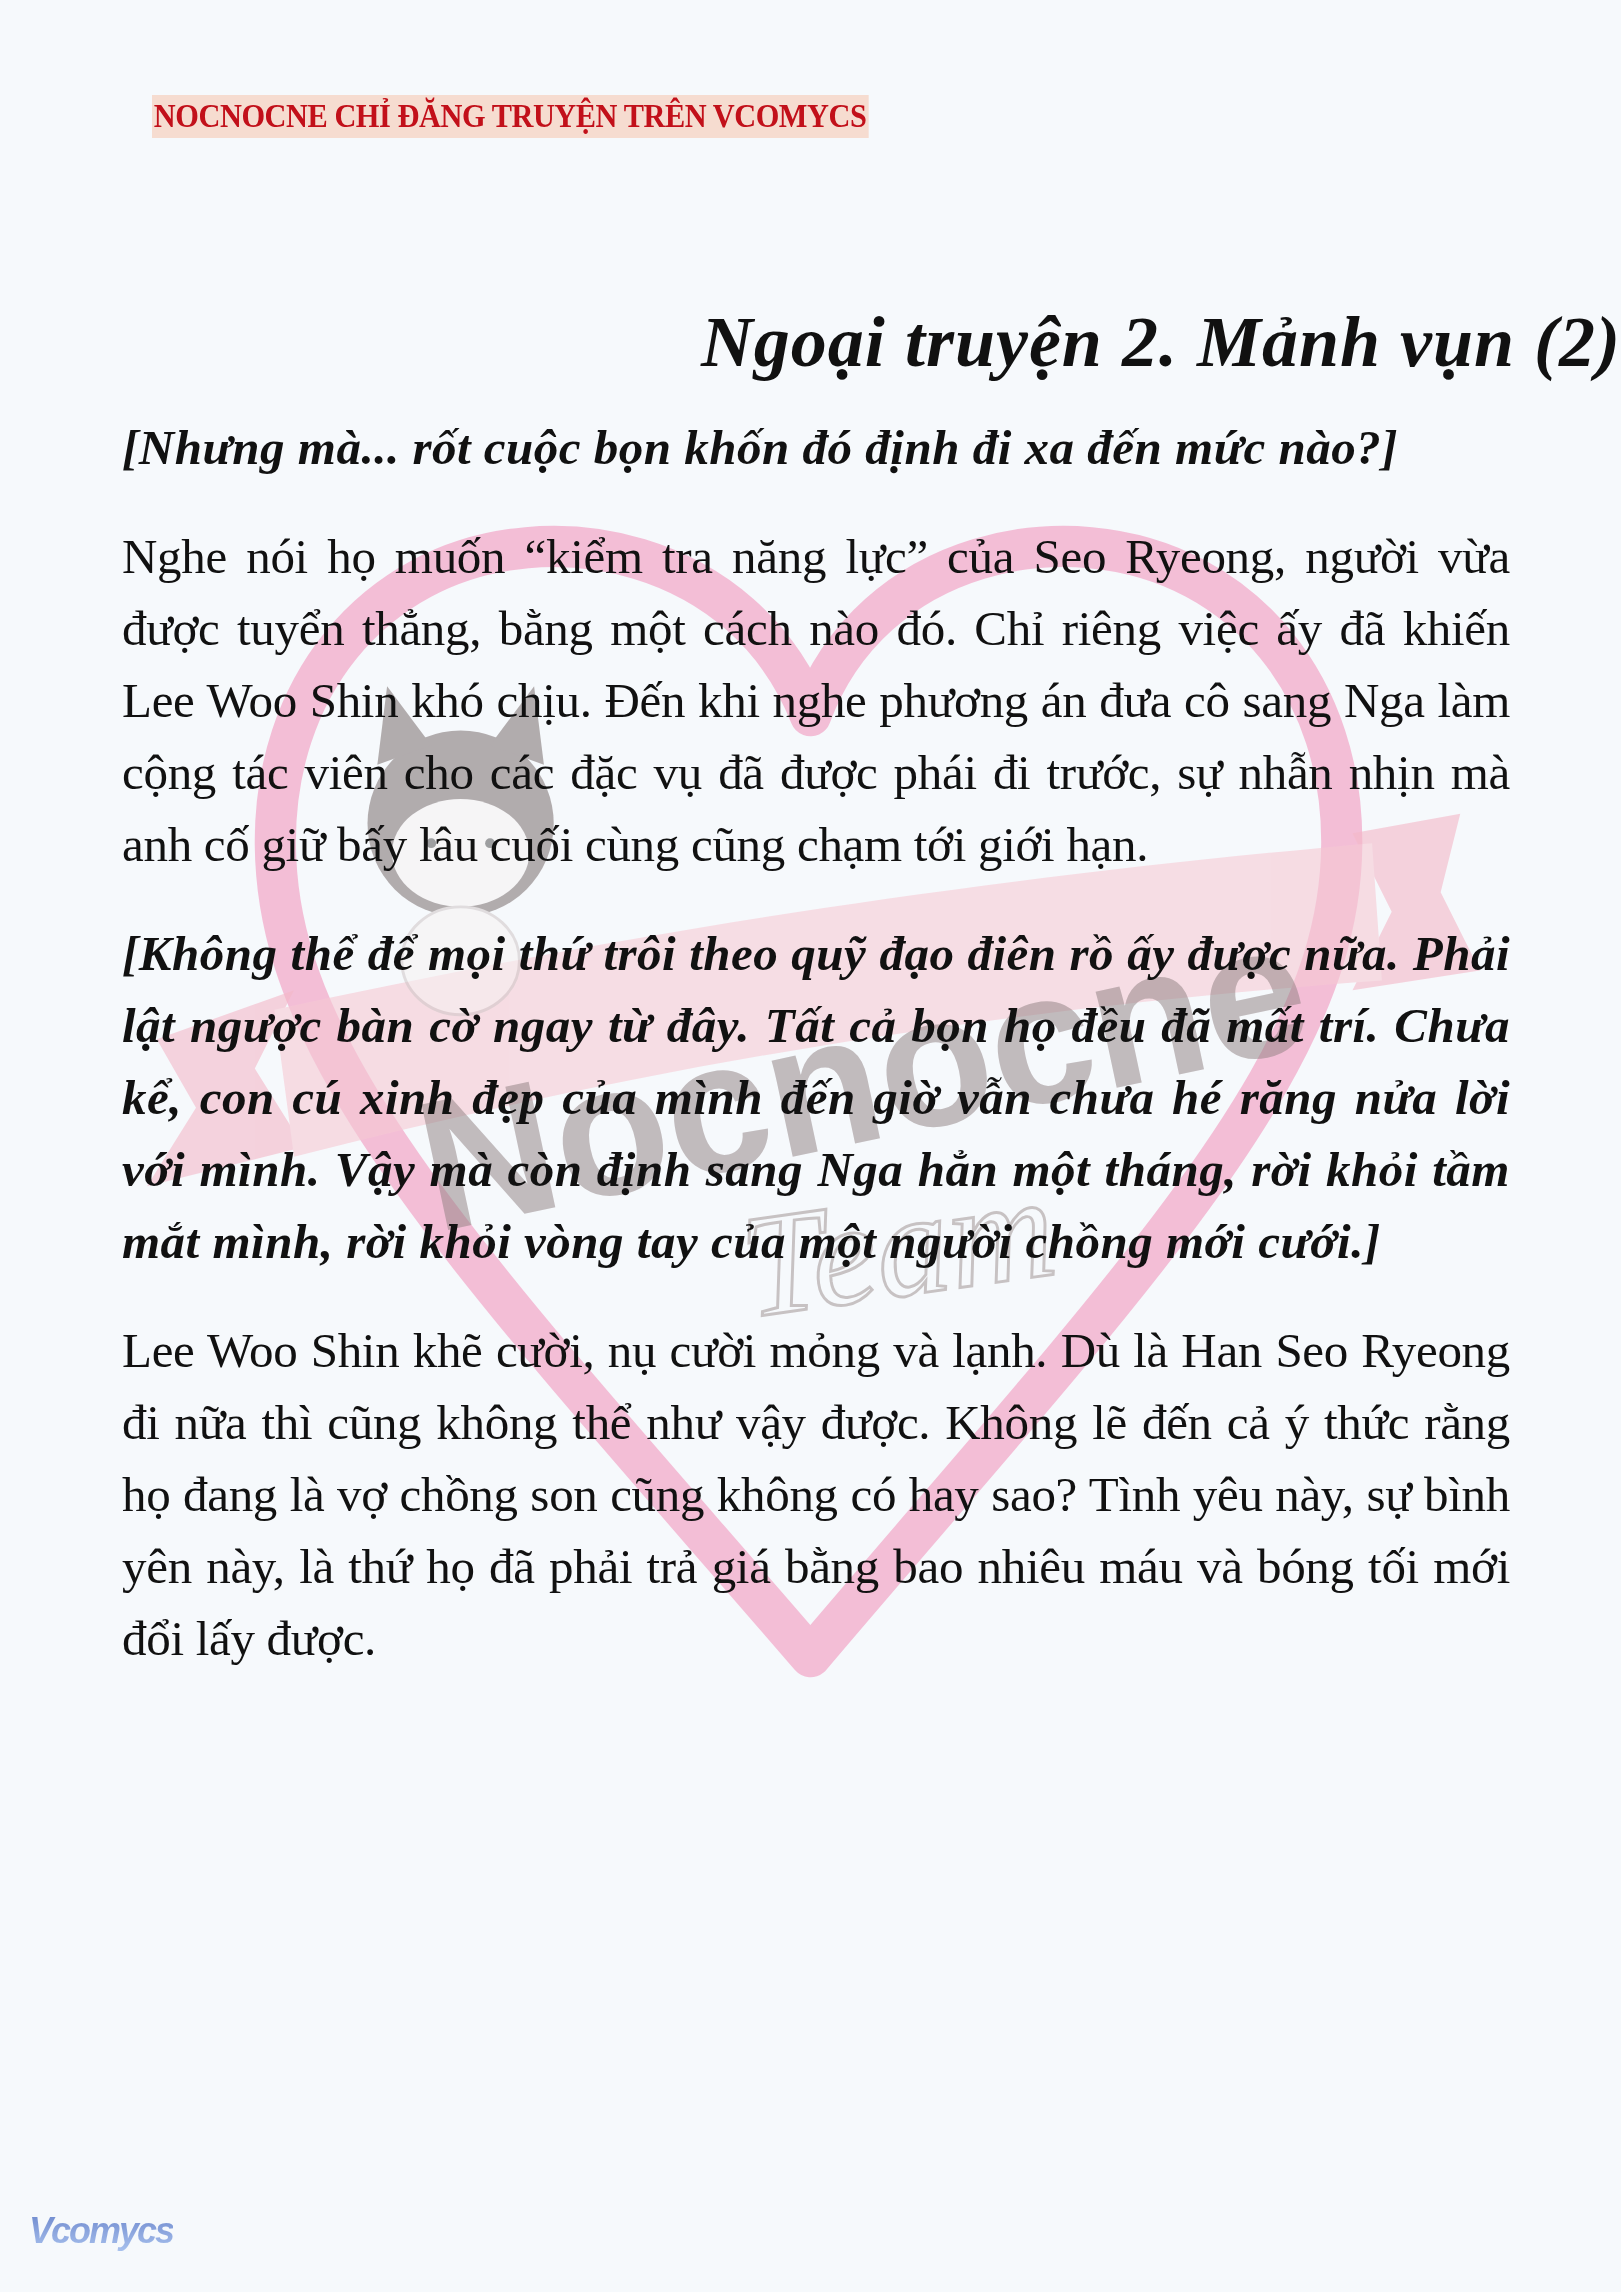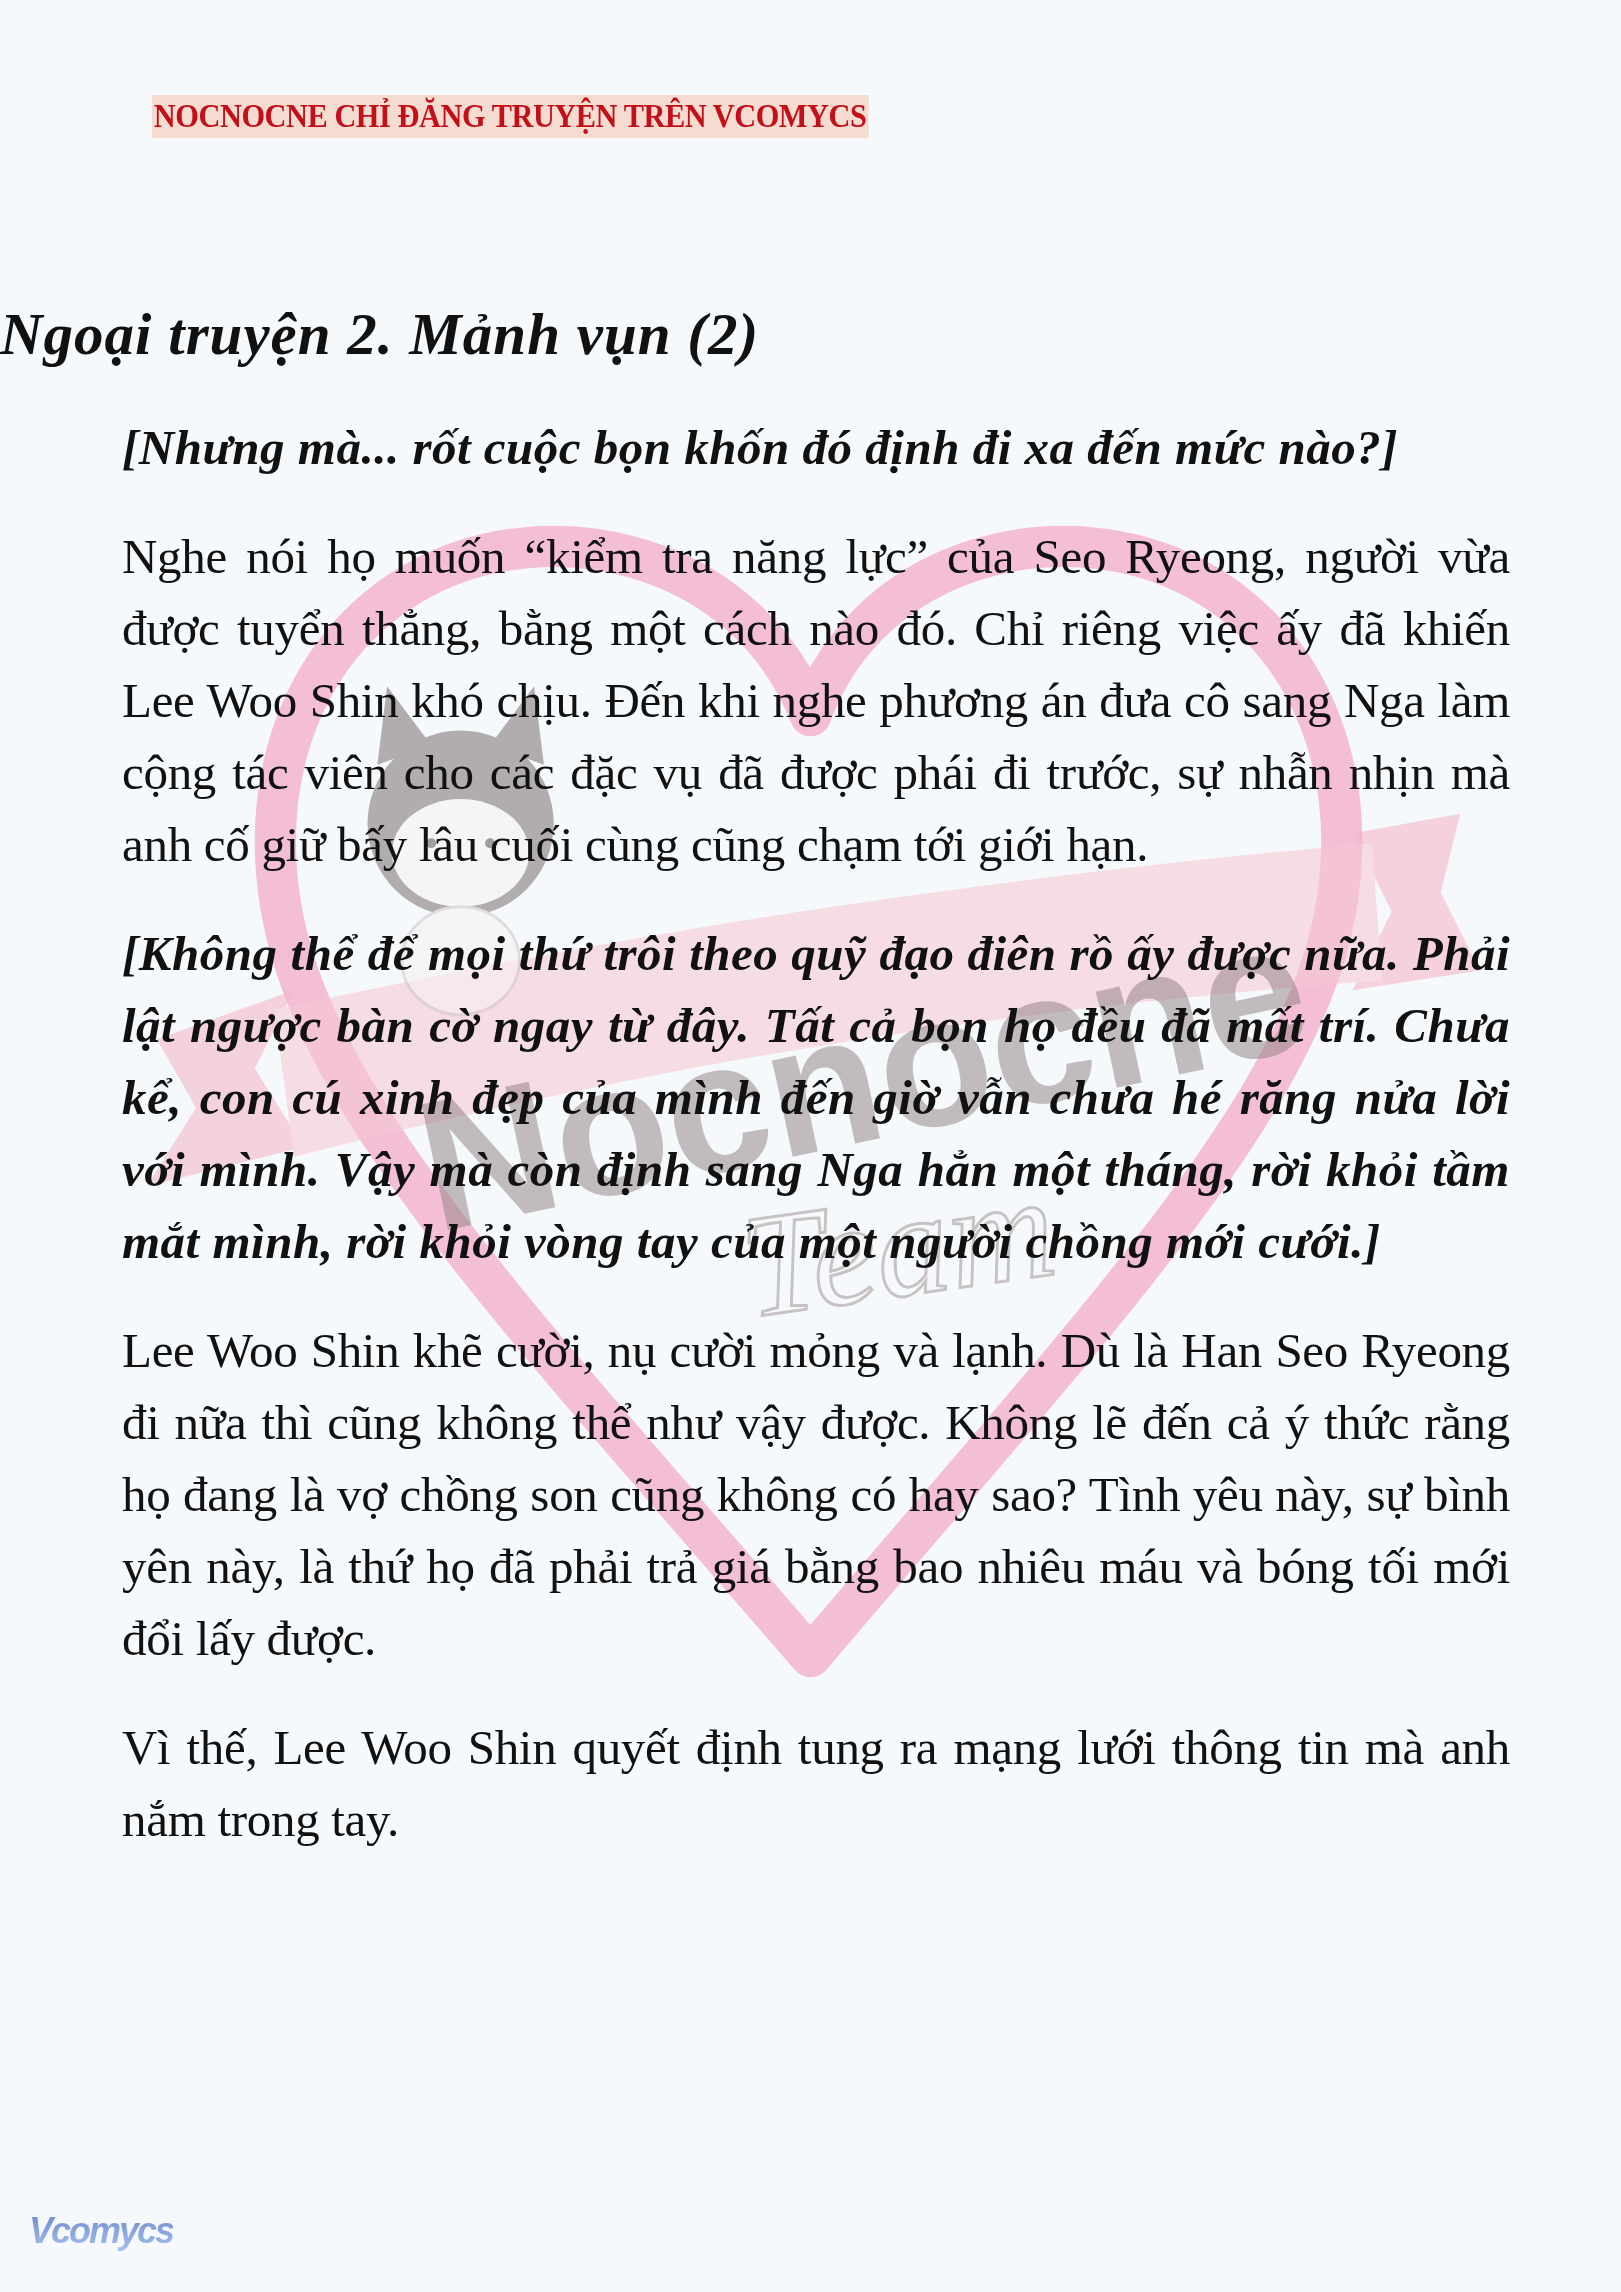--- a/index.html
+++ b/index.html
@@ -38,25 +38,25 @@
       line-height: 39px;
       z-index: 2;
       transform: scaleX(0.92);
       transform-origin: left center;
     }
     .chapter-title {
       position: absolute;
       left: 0;
       width: 1621px;
       top: 240px;
-      text-align: left;
+      text-align: right;
       font-family: "Liberation Serif", serif;
       font-style: italic;
       font-weight: bold;
-      font-size: 59px;
+      font-size: 72px;
       line-height: 108px;
       color: #111;
       z-index: 2;
       letter-spacing: 1px;
     }
     .content {
       position: absolute;
       left: 122px;
       width: 1388px;
       top: 412px;
@@ -134,17 +134,16 @@
 
 <div class="banner">NOCNOCNE CHỈ ĐĂNG TRUYỆN TRÊN VCOMYCS</div>
 
 <h1 class="chapter-title">Ngoại truyện 2. Mảnh vụn (2)</h1>
 
 <div class="content">
   <p class="para thought">[Nhưng mà... rốt cuộc bọn khốn đó định đi xa đến mức nào?]</p>
   <p class="para narration">Nghe nói họ muốn “kiểm tra năng lực” của Seo Ryeong, người vừa được tuyển thẳng, bằng một cách nào đó. Chỉ riêng việc ấy đã khiến Lee Woo Shin khó chịu. Đến khi nghe phương án đưa cô sang Nga làm cộng tác viên cho các đặc vụ đã được phái đi trước, sự nhẫn nhịn mà anh cố giữ bấy lâu cuối cùng cũng chạm tới giới hạn.</p>
   <p class="para thought">[Không thể để mọi thứ trôi theo quỹ đạo điên rồ ấy được nữa. Phải lật ngược bàn cờ ngay từ đây. Tất cả bọn họ đều đã mất trí. Chưa kể, con cú xinh đẹp của mình đến giờ vẫn chưa hé răng nửa lời với mình. Vậy mà còn định sang Nga hẳn một tháng, rời khỏi tầm mắt mình, rời khỏi vòng tay của một người chồng mới cưới.]</p>
   <p class="para narration">Lee Woo Shin khẽ cười, nụ cười mỏng và lạnh. Dù là Han Seo Ryeong đi nữa thì cũng không thể như vậy được. Không lẽ đến cả ý thức rằng họ đang là vợ chồng son cũng không có hay sao? Tình yêu này, sự bình yên này, là thứ họ đã phải trả giá bằng bao nhiêu máu và bóng tối mới đổi lấy được.</p>
-  <p class="para narration">Vì thế, Lee Woo Shin quyết định tung ra mạng lưới thông tin mà anh nắm trong tay.</p>
 </div>
 
 <div class="logo">Vcomycs</div>
 
 
 </body></html>

